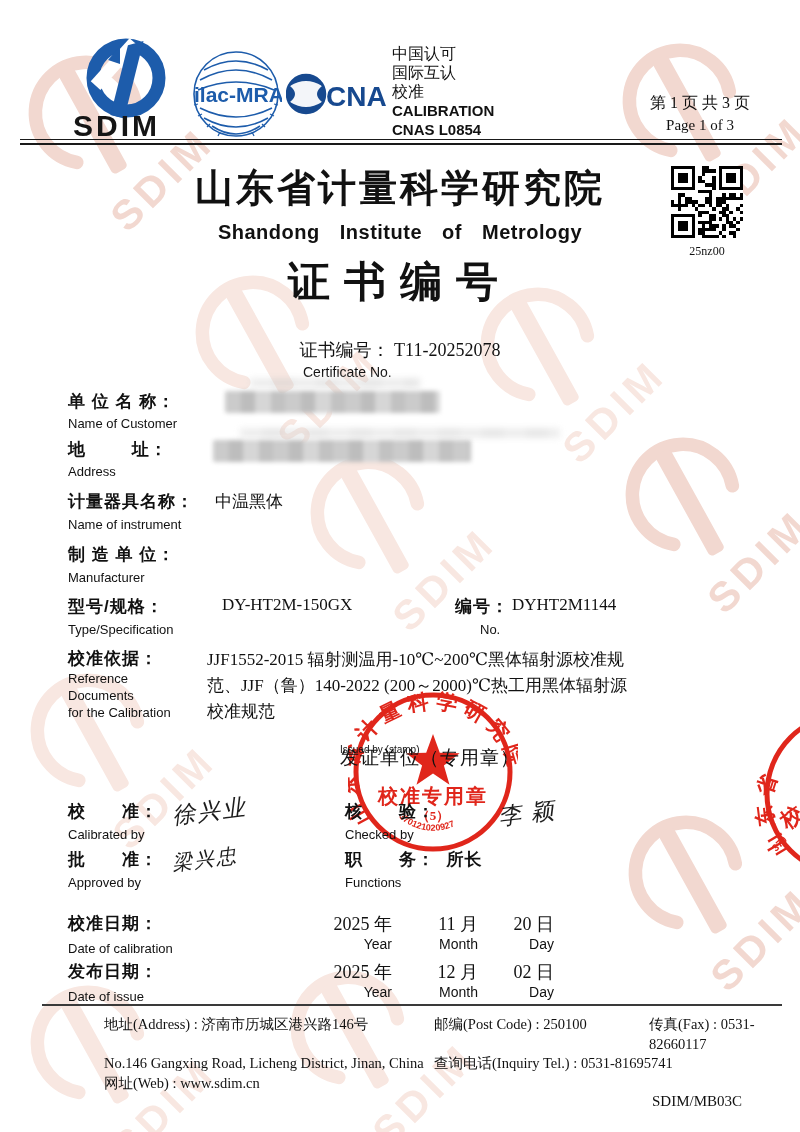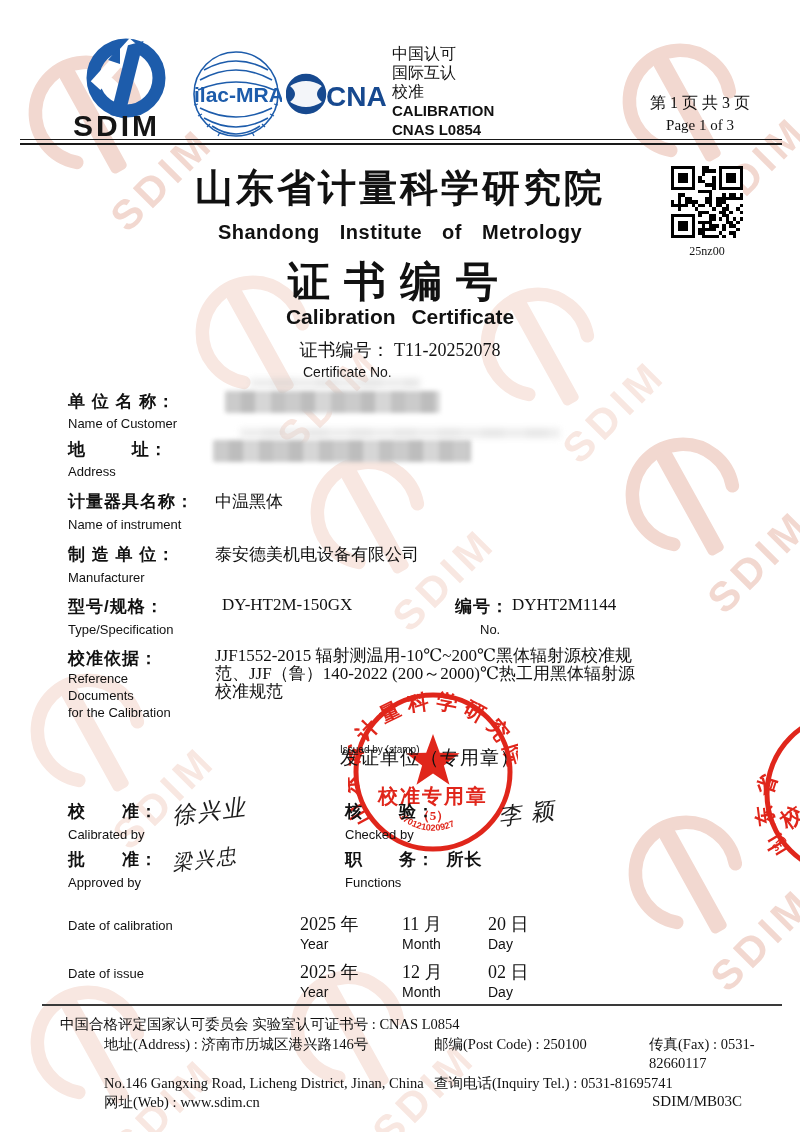--- a/index.html
+++ b/index.html
@@ -43,21 +43,21 @@
   
   .stamp{position:absolute; z-index:1;}
   .overlay-txt{z-index:2;}
   .sig{position:absolute; z-index:3; font-family:"Liberation Serif","DejaVu Serif",serif;
     font-style:italic; color:#1c1c1c; transform:rotate(-7deg); font-size:23px; letter-spacing:2px;}
   
   .date-lbl{font-size:17px; font-weight:bold; letter-spacing:1px;}
   .date-en{font-size:13px;}
   .date-row{position:absolute; left:68px; width:600px;}
   .date-vals{position:absolute; left:232px; top:0; display:flex;}
-  .dgroup{display:inline-block; text-align:left; margin-right:10px;}
+  .dgroup{display:inline-block; text-align:right; margin-right:10px;}
   .dgroup .n{font-family:"Liberation Serif","DejaVu Serif",serif; font-size:18px; white-space:pre;}
   .dgroup .u{font-size:14px;}
   
   .footer{position:absolute; left:42px; top:1004px; width:740px; border-top:2px solid #3a3a3a;
     padding-top:9px; font-family:"Liberation Serif","DejaVu Serif",serif; font-size:14.5px; line-height:19.5px;}
   .footer .fl{display:flex; padding-left:18px;}
   .footer .ca{flex:0 0 330px;margin-left:44px;}
   .footer .cb{flex:0 0 215px;}
   .doccode{position:absolute; right:58px; top:1093px; font-family:"Liberation Serif","DejaVu Serif",serif; font-size:15px;}
   .abs{position:absolute;}
@@ -163,21 +163,20 @@
   <div class="hdr-el pageinfo">
     <div>第 1 页 共 3 页</div>
     <div style="font-size:15px">Page 1 of  3</div>
   </div>
 
   <div class="rule-double"></div>
 
   <div class="t-center org-cn">山东省计量科学研究院</div>
   <div class="t-center org-en">Shandong Institute of Metrology</div>
   <div class="t-center cert-cn">证书编号</div>
-  <div class="t-center cert-en">Calibration Certificate</div>
   <div class="t-center certno">证书编号： T11-20252078</div>
   <div class="certno-en">Certificate No.</div>
 
   <div class="qr">
     <svg width="72" height="72" viewBox="0 0 84 84" shape-rendering="crispEdges">
       <rect width="84" height="84" fill="#fff"></rect>
       <g fill="#000">
         <g class="mods">
             <rect x="36" y="0" width="4" height="4"></rect>
             <rect x="40" y="0" width="4" height="4"></rect>
@@ -321,34 +320,33 @@
   <div class="lbl-en" style="top:463px">Address</div>
   <div class="blur-ghost" style="left:240px;top:428px;width:320px"></div>
   <div class="blur-block" style="left:213px;top:440px;width:258px"></div>
 
   <div class="lbl" style="top:490px">计量器具名称：</div>
   <div class="lbl-en" style="top:516px">Name of instrument</div>
   <div class="val" style="left:215px;top:490px">中温黑体</div>
 
   <div class="lbl" style="top:543px">制 造 单 位：</div>
   <div class="lbl-en" style="top:569px">Manufacturer</div>
-  <div class="val" style="left:215px;top:543px">泰安德美机电设备有限公司</div>
 
   <div class="lbl" style="top:595px">型号/规格：</div>
   <div class="lbl-en" style="top:621px">Type/Specification</div>
   <div class="val" style="left:222px;top:595px">DY-HT2M-150GX</div>
   <div class="lbl" style="left:455px;top:595px">编号：</div>
   <div class="val" style="left:512px;top:595px">DYHT2M1144</div>
   <div class="lbl-en" style="left:480px;top:621px">No.</div>
 
   <div class="lbl" style="top:647px">校准依据：</div>
   <div class="lbl-en" style="top:670px">Reference
 Documents
 for the Calibration</div>
-  <div class="val" style="left:215px;top:647px;width:540px;line-height:18px">JJF1552-2015 辐射测温用-10℃~200℃黑体辐射源校准规
+  <div class="val" style="left:207px;top:647px;width:540px;line-height:26px">JJF1552-2015 辐射测温用-10℃~200℃黑体辐射源校准规
 范、JJF（鲁）140-2022 (200～2000)℃热工用黑体辐射源
 校准规范</div>
 
   <div class="stamp" style="left:348px;top:690px">
     <svg width="170" height="170" viewBox="0 0 170 170">
       <circle cx="85" cy="82" r="77" fill="none" stroke="#e0261b" stroke-width="5"></circle>
       <defs>
         <path id="ringPath" d="M 30.6,136.4 A 77,69 0 1 1 139.4,136.4"></path>
         <path id="numPath" d="M 46,122 A 50,50 0 0 0 124,122"></path>
       </defs>
@@ -390,59 +388,58 @@
 
   <div class="lbl" style="top:800px">校　　准：</div>
   <div class="lbl-en" style="top:826px">Calibrated by</div>
   <div class="sig" style="left:172px;top:796px">徐兴业</div>
 
   <div class="lbl" style="top:848px">批　　准：</div>
   <div class="lbl-en" style="top:874px">Approved by</div>
   <div class="sig" style="left:172px;top:846px;font-size:20px">梁兴忠</div>
 
   <div class="date-row" style="top:912px">
+    <div class="date-lbl">校准日期：</div>
     <div class="date-en" style="margin-top:6px">Date of calibration</div>
     <div class="date-vals">
       <div class="dgroup" style="width:92px">
         <div class="n">2025 年</div>
         <div class="u">Year</div>
       </div>
       <div class="dgroup" style="width:76px">
         <div class="n">11 月</div>
         <div class="u">Month</div>
       </div>
       <div class="dgroup" style="width:66px">
         <div class="n">20 日</div>
         <div class="u">Day</div>
       </div>
     </div>
   </div>
 
   <div class="date-row" style="top:960px">
+    <div class="date-lbl">发布日期：</div>
     <div class="date-en" style="margin-top:6px">Date of issue</div>
     <div class="date-vals">
       <div class="dgroup" style="width:92px">
         <div class="n">2025 年</div>
         <div class="u">Year</div>
       </div>
       <div class="dgroup" style="width:76px">
         <div class="n">12 月</div>
         <div class="u">Month</div>
       </div>
       <div class="dgroup" style="width:66px">
         <div class="n">02 日</div>
         <div class="u">Day</div>
       </div>
     </div>
   </div>
 
   <div class="footer">
-    <div class="fl">
-        <span>中国合格评定国家认可委员会 实验室认可证书号 : CNAS L0854</span>
-      </div>
     <div class="fl">
       <span class="ca">地址(Address) : 济南市历城区港兴路146号</span>
       <span class="cb">邮编(Post Code) : 250100</span>
       <span>传真(Fax) : 0531-82660117</span>
     </div>
     <div class="fl">
       <span class="ca">No.146 Gangxing Road, Licheng District, Jinan, China</span>
       <span>查询电话(Inquiry Tel.) : 0531-81695741</span>
     </div>
     <div class="fl">

